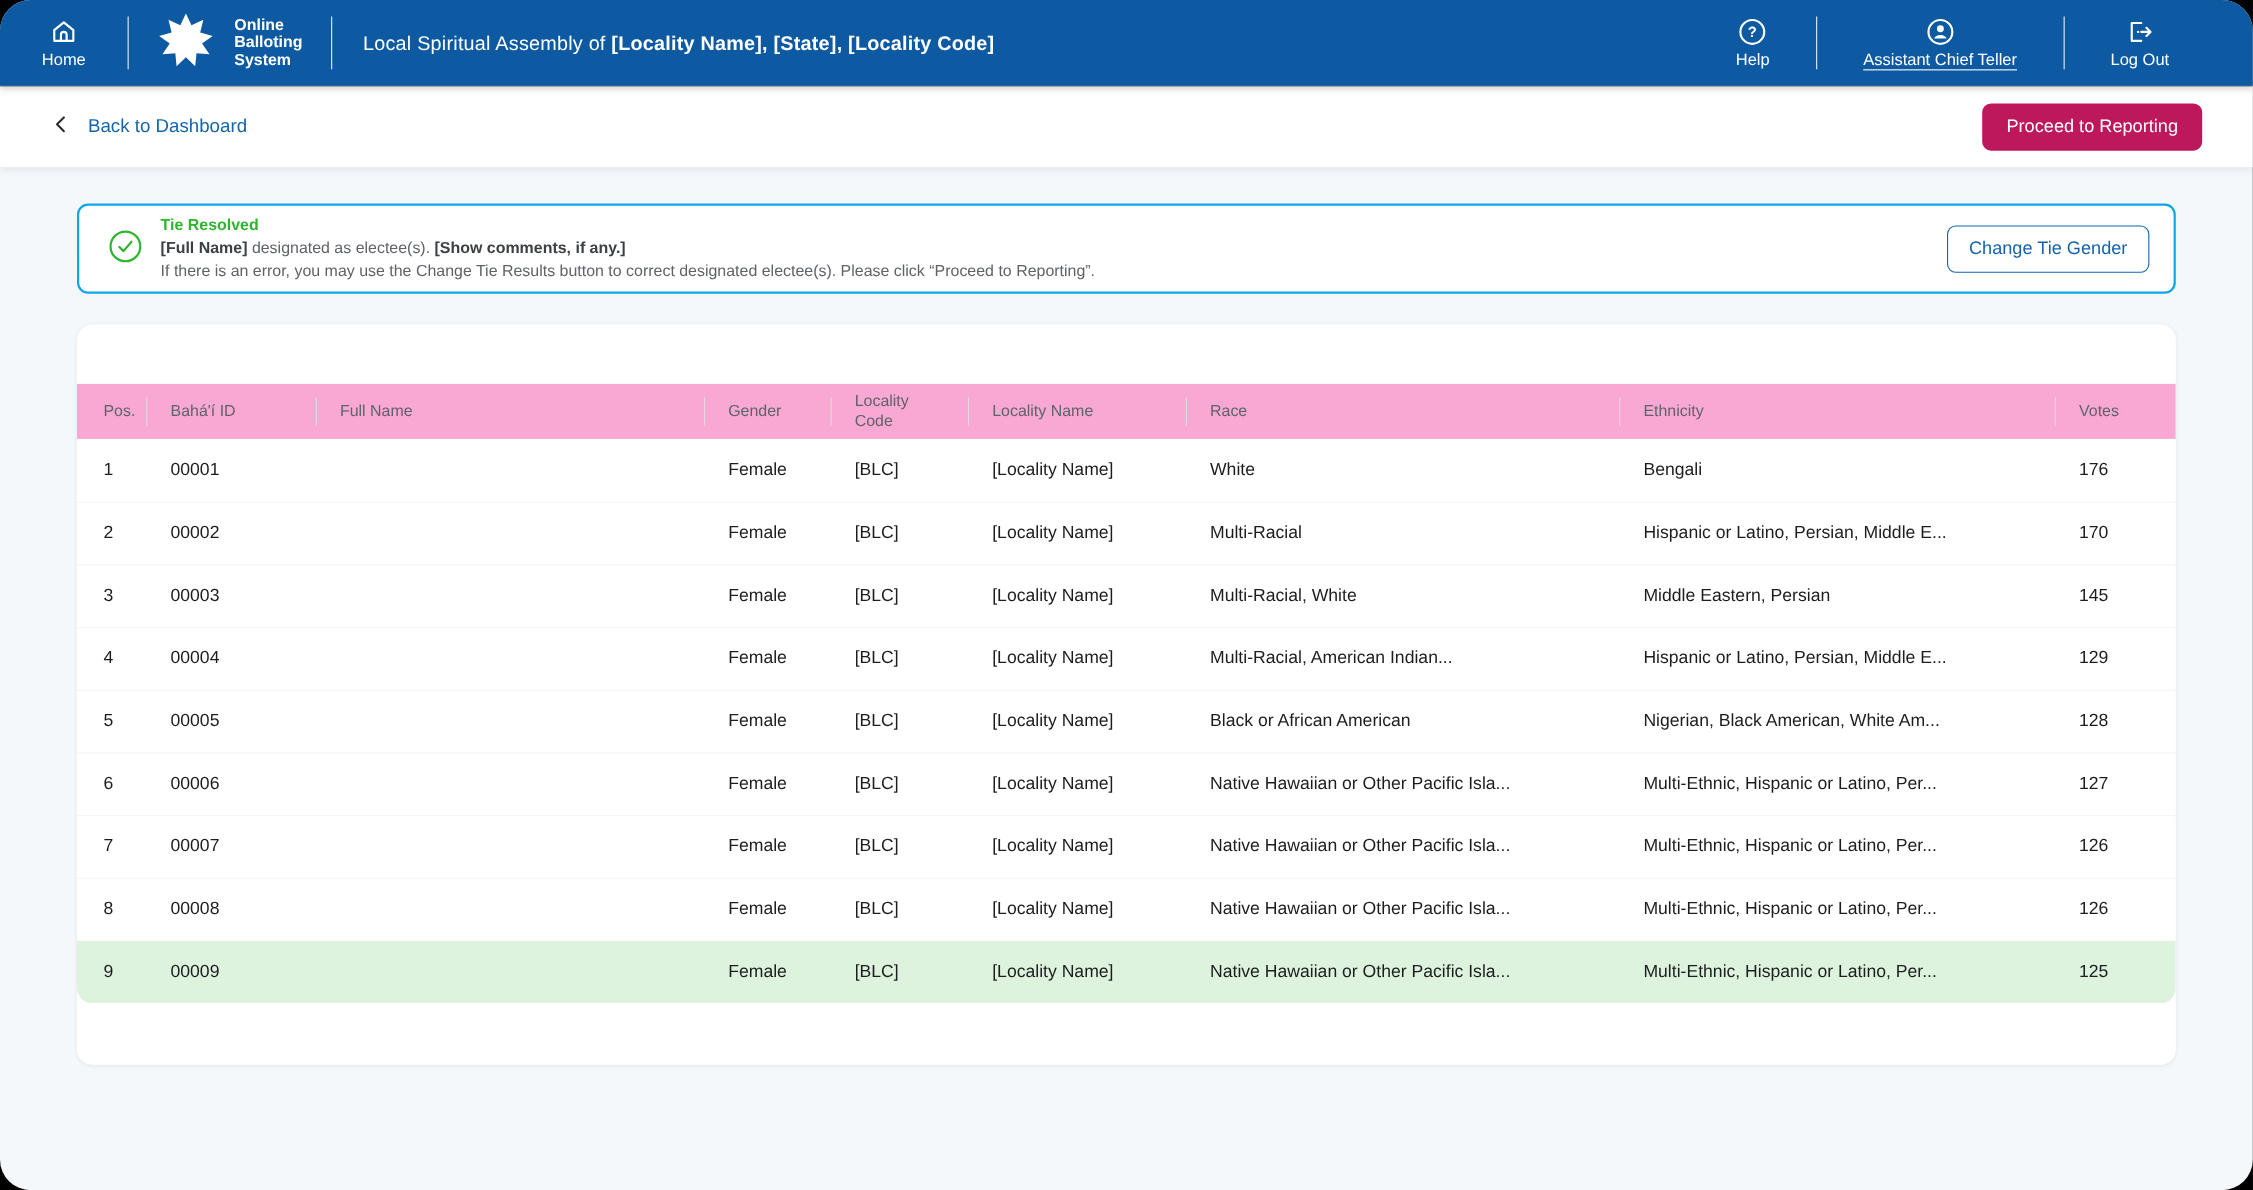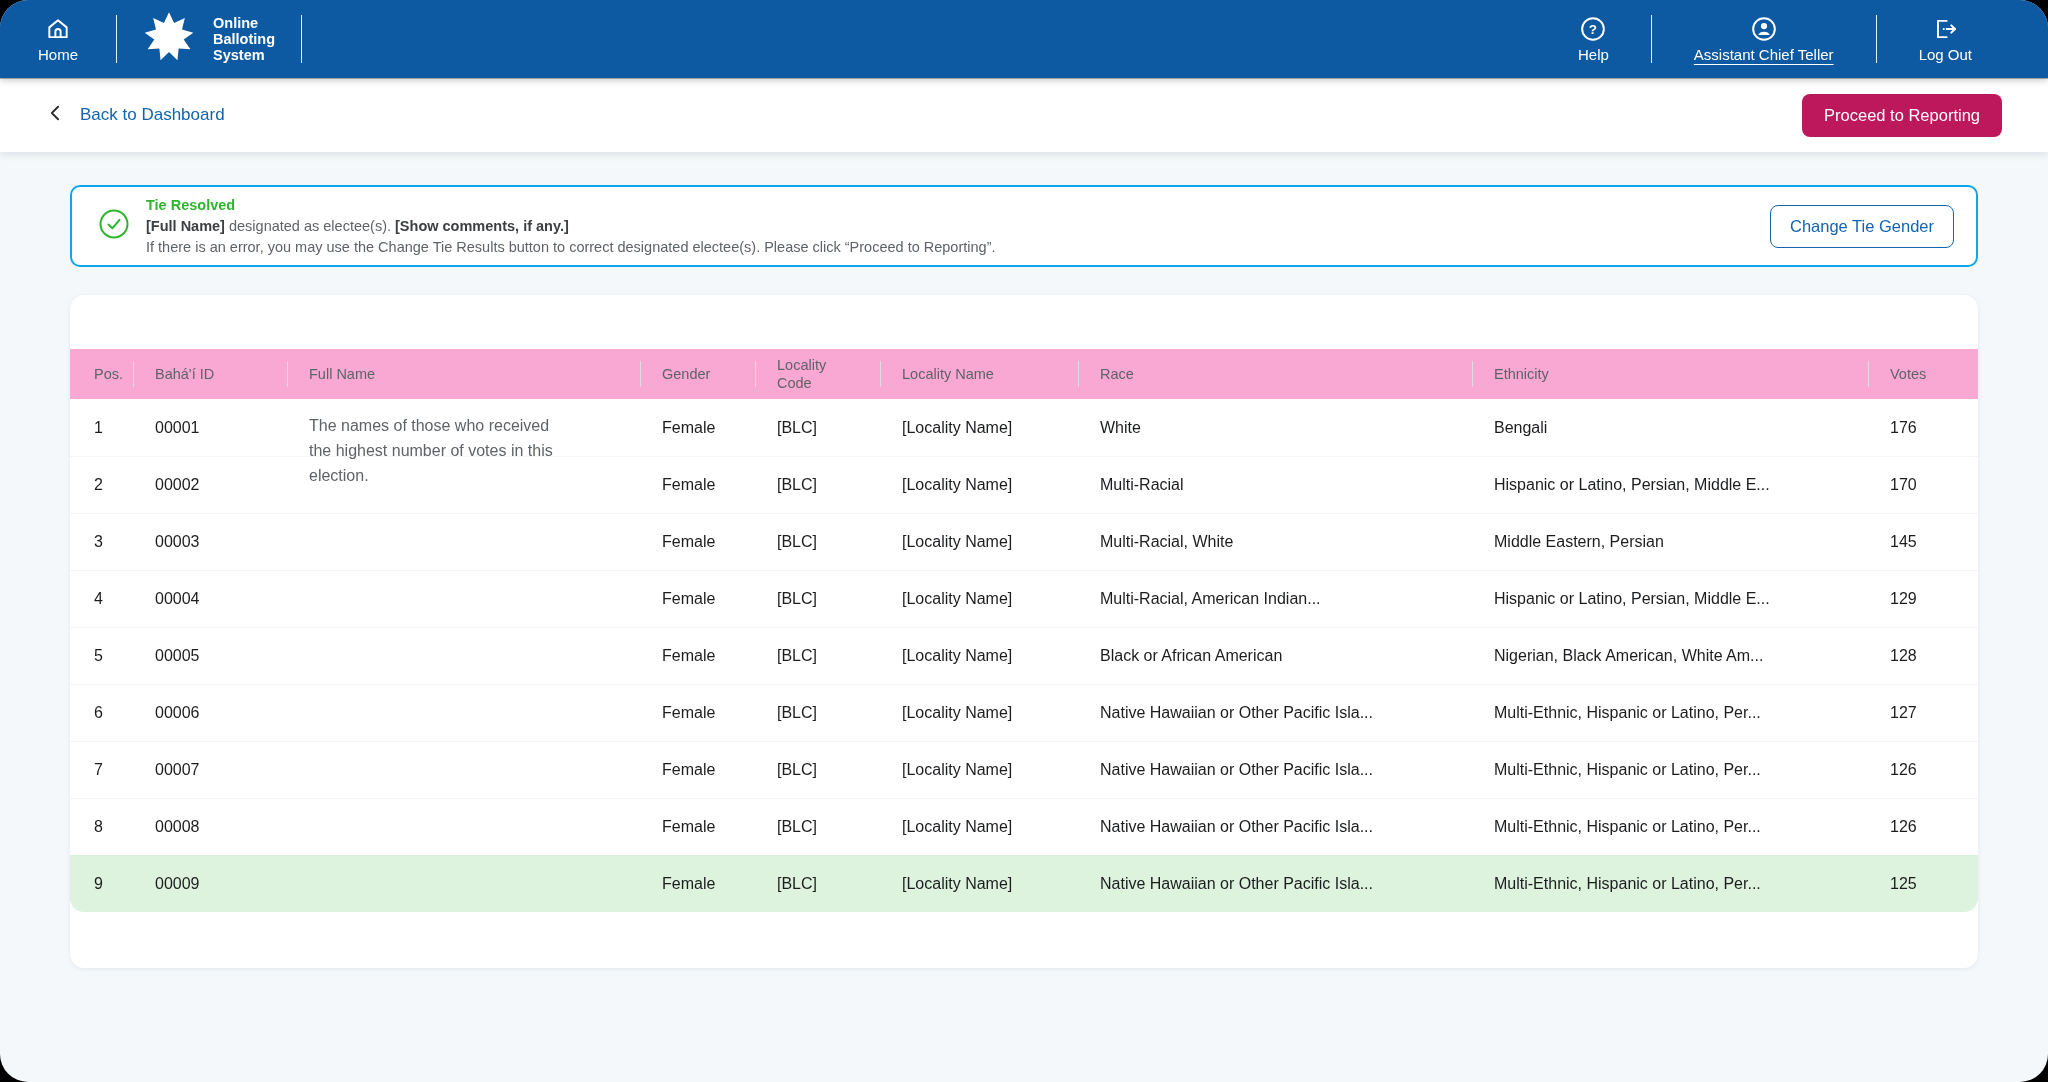--- a/index.html
+++ b/index.html
@@ -93,20 +93,21 @@
           <polygon fill="#fff" points="20,1 23.9,9.2 32.2,5.4 30,14.3 38.7,16.7 31.3,22 36.5,29.5 27.4,28.8 26.5,37.9 20,31.5 13.5,37.9 12.6,28.8 3.6,29.5 8.7,22 1.3,16.7 10,14.3 7.8,5.4 16.1,9.2"></polygon>
         </svg>
       </span>
       <span class="logo-text">
         <span style="display:block">Online</span>
         <span style="display:block">Balloting</span>
         <span style="display:block">System</span>
       </span>
     </div>
     <div class="hdr-divider"></div>
+    <div class="assembly-title"><span>Local Spiritual Assembly of </span><b>[Locality Name], [State], [Locality Code]</b></div>
     <div class="hdr-spacer"></div>
     <div class="hdr-right">
       <div class="nav-item">
         <span>
           <svg width="26" height="26" viewBox="0 0 24 24">
             <circle cx="12" cy="12" r="10" fill="none" stroke="#fff" stroke-width="1.8"></circle>
             <text x="12" y="16.4" text-anchor="middle" font-size="12.5" font-weight="bold" fill="#fff" font-family="Liberation Sans, sans-serif">?</text>
           </svg>
         </span>
         <span>Help</span>
@@ -275,17 +276,16 @@
             <div>00009</div>
             <div></div>
             <div>Female</div>
             <div>[BLC]</div>
             <div>[Locality Name]</div>
             <div>Native Hawaiian or Other Pacific Isla...</div>
             <div>Multi-Ethnic, Hispanic or Latino, Per...</div>
             <div>125</div>
           </div>
         </div>
-      <div class="fullname-note">The names of those who received the highest number of votes in this election.</div>
     </div>
   </section>
 
 </div>
 
 </body></html>

